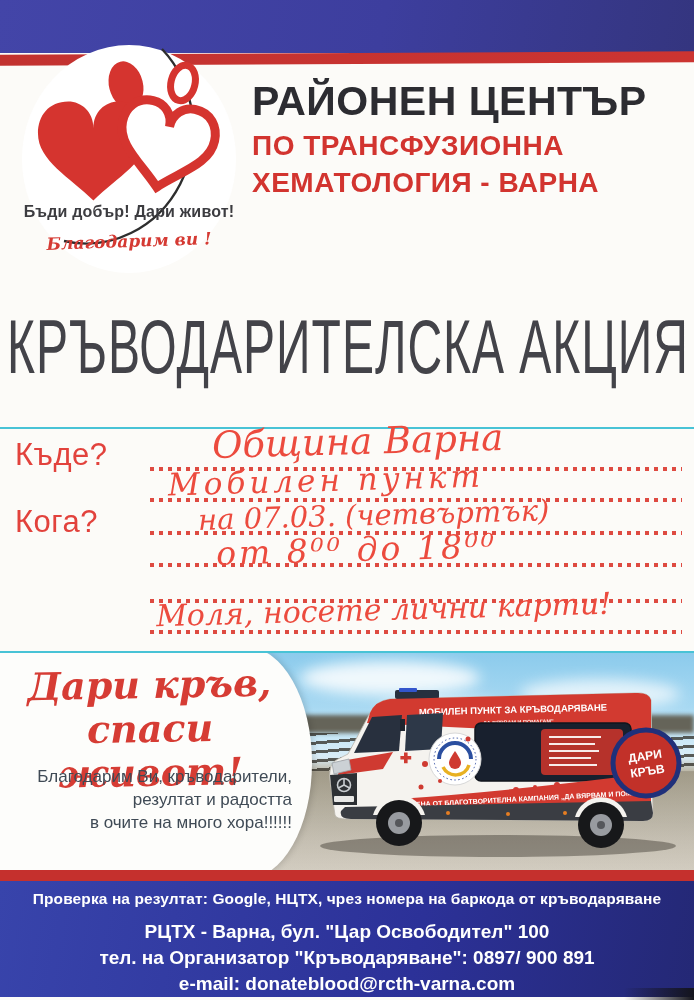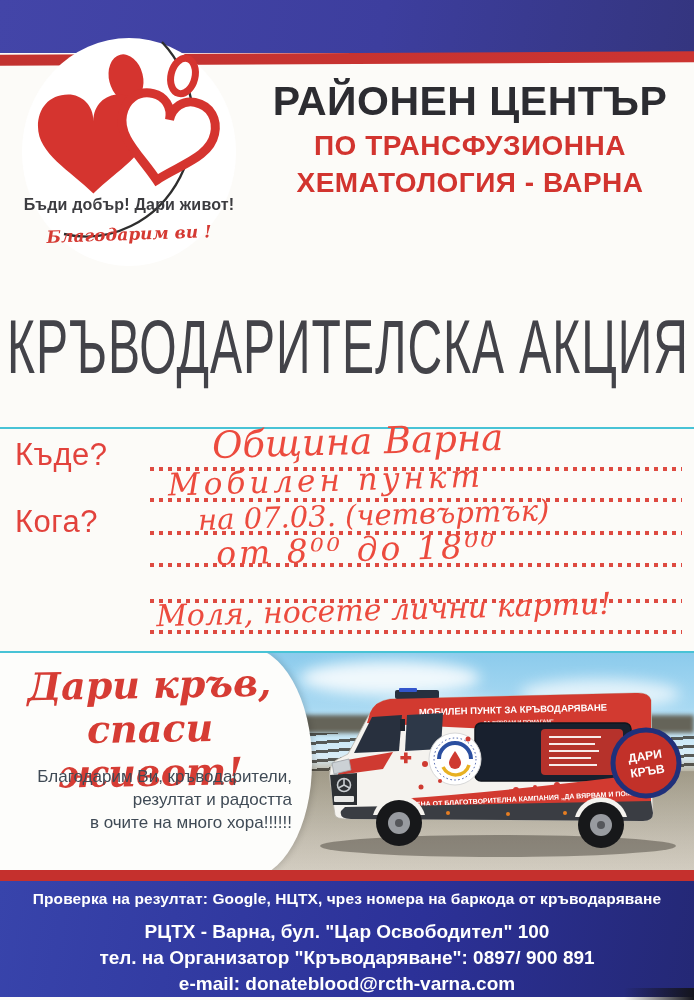--- a/index.html
+++ b/index.html
@@ -7,30 +7,30 @@
   body { font-family:"Liberation Sans", sans-serif; background:#e8e6e0; }
   .poster { position:relative; width:694px; height:1000px; background:#fcfbf8; overflow:hidden; }
 
   
   .bar-blue { position:absolute; left:0; top:0; width:100%; height:53px;
     background:linear-gradient(100deg,#4345a8 0%,#3d3e9e 55%,#34357f 100%); }
   .bar-red  { position:absolute; left:0; top:53px; width:100%; height:11px;
     background:linear-gradient(90deg,#c23230,#cc3431); transform:rotate(-0.3deg); }
 
   
-  .logo { position:absolute; left:20px; top:36px; width:218px; height:232px; }
+  .logo { position:absolute; left:20px; top:43px; width:218px; height:232px; }
   .logo svg { position:absolute; left:0; top:0; }
   .logo-tagline { position:absolute; left:0; top:160px; width:100%; text-align:center;
     font-size:16px; font-weight:bold; color:#3c3c40; letter-spacing:0.2px; }
   .logo-thanks { position:absolute; left:0; top:188px; width:100%; text-align:center;
     font-family:"DejaVu Serif", serif; font-style:italic; font-weight:bold;
     font-size:17px; color:#d53a33; transform:rotate(-2deg); }
 
   
-  .header-block { position:absolute; left:252px; top:78px; width:436px; text-align:center; }
+  .header-block { position:absolute; left:252px; top:78px; width:436px; text-align:left; }
   .header-line1 { font-size:41px; font-weight:bold; color:#2c2c31; letter-spacing:0.5px; white-space:nowrap; }
   .header-line2 { margin-top:5px; font-size:28px; font-weight:bold; color:#d2342f; letter-spacing:0.5px; white-space:nowrap; }
   .header-line3 { margin-top:5px; font-size:28px; font-weight:bold; color:#d2342f; letter-spacing:0.5px; white-space:nowrap; }
 
   
   .campaign-title { position:absolute; left:0; top:303px; width:100%; text-align:center;
     font-size:49px; font-weight:400; color:#434349; letter-spacing:1px; white-space:nowrap;
     transform:scale(0.98,1.55); transform-origin:50% 0; }
 
   

